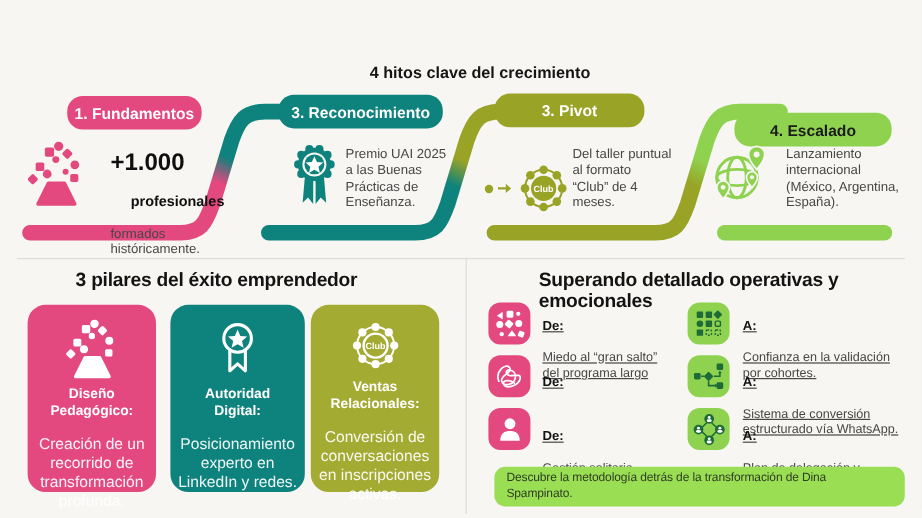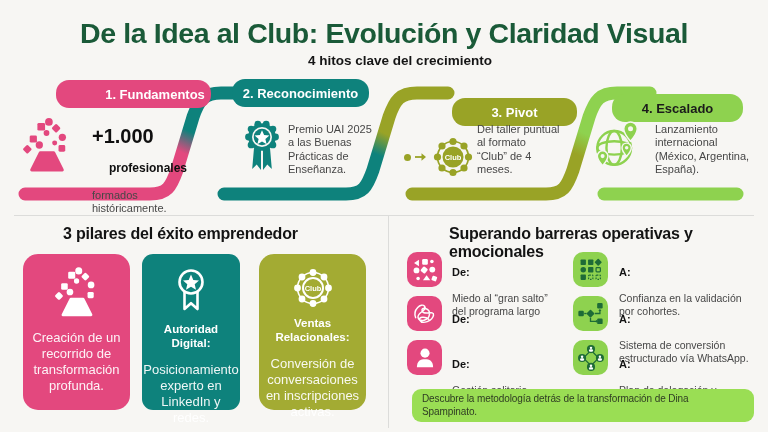--- a/index.html
+++ b/index.html
@@ -15,68 +15,67 @@
   .title{position:absolute;left:0;top:17px;width:768px;text-align:center;
     font-size:28.5px;font-weight:bold;color:var(--title_green);letter-spacing:-0.4px;}
   .subtitle{position:absolute;left:0;top:53px;width:768px;text-align:center;
     font-size:13.5px;font-weight:bold;color:#151515;padding-left:16px;}
 
   
   .tl-svg{position:absolute;left:0;top:70px;}
   .tl-svg path{fill:none;stroke-width:13;stroke-linecap:round;}
   .badge{position:absolute;height:28px;border-radius:13px;display:flex;align-items:center;justify-content:center;
     font-size:13px;font-weight:bold;color:#fff;}
-  .badge1{left:56px;top:80px;width:112px;background:var(--pink);padding-left:43px;}
+  .badge1{left:56px;top:80px;width:112px;background:var(--pink);}
   .badge2{left:232px;top:79px;width:137px;background:var(--teal);}
-  .badge3{left:452px;top:78px;width:125px;background:var(--olive);margin-top:20px;}
+  .badge3{left:412px;top:78px;width:125px;background:var(--olive);}
   .badge4{left:612px;top:78px;width:131px;background:var(--green);color:#1b1b1b;margin-top:16px;}
   .tl-icon{position:absolute;}
   .tl-text{position:absolute;font-size:11px;line-height:1.22;color:var(--text_gray);white-space:pre-line;}
   .stat{font-size:20px;line-height:1.05;font-weight:bold;color:#0f0f0f;}
   .stat-label{font-size:12px;line-height:1.2;font-weight:bold;color:#0f0f0f;text-align:right;}
   .pivot-row{position:absolute;left:404px;top:134px;display:flex;align-items:center;gap:3px;}
   .pivot-dot{width:7px;height:7px;border-radius:50%;background:var(--olive);}
 
   
   .div-h{position:absolute;left:14px;top:215px;width:740px;height:1px;background:var(--divider);}
   .div-v{position:absolute;left:388px;top:215px;width:1px;height:213px;background:var(--divider);}
 
   
   .sec-heading{position:absolute;font-size:16px;font-weight:bold;color:#131313;letter-spacing:-0.2px;margin-left:39px;}
   .card{position:absolute;top:254px;height:156px;border-radius:15px;display:flex;flex-direction:column;align-items:center;}
   .card1{left:23px;width:107px;background:var(--pink);}
-  .card2{left:142px;width:98px;background:var(--teal);border-radius:11px;}
+  .card2{left:142px;width:112px;background:var(--teal);}
   .card3{left:259px;width:107px;background:var(--card_olive);}
   .card-ic{margin-top:11px;height:54px;display:flex;align-items:center;justify-content:center;}
   .card-title{margin-top:6px;font-size:11.5px;font-weight:bold;color:#fff;text-align:center;line-height:1.2;white-space:pre-line;}
   .card-body{margin-top:11px;font-size:13px;color:rgba(255,255,255,.93);text-align:center;line-height:1.24;white-space:pre-line;}
 
   
   .b-ic{position:absolute;width:35px;height:35px;border-radius:10px;display:flex;align-items:center;justify-content:center;}
   .b-ic.pinkbg{background:var(--pink);}
   .b-ic.greenbg{background:var(--green);}
-  .b-text{position:absolute;font-size:10.5px;line-height:1.2;color:var(--text_gray);white-space:pre-line;}
+  .b-text{position:absolute;font-size:10.5px;line-height:1.2;color:var(--text_gray);white-space:pre-line;text-decoration:underline;}
   .b-label{font-size:11px;font-weight:bold;color:#131313;line-height:1.25;}
   .banner{position:absolute;left:412px;top:389px;width:342px;background:var(--green_light);
     border-radius:9px;padding:4px 10px;box-sizing:border-box;}
   .banner-bold{font-size:10.5px;font-weight:bold;color:#17260e;line-height:1.25;letter-spacing:-0.1px;}
   .banner-text{font-size:10px;color:#2f3d23;line-height:1.25;letter-spacing:-0.1px;}
 
   
   .f-pink{fill:var(--pink);} .f-white{fill:#fff;} .f-teal{fill:var(--teal);}
   .f-olive{fill:var(--olive);} .f-green{fill:var(--green);} .f-dg{fill:var(--glyph_green);}
   .s-white{stroke:#fff;fill:none;} .s-olive{stroke:var(--olive);fill:none;}
   .s-green{stroke:var(--green);fill:none;} .s-dg{stroke:var(--glyph_green);fill:none;}
 </style>
 </head>
 <body>
 
 <div class="app">
 
-  <div class="title">De la Idea al Club: Evolución y Claridad Visual</div>
   <div class="subtitle">4 hitos clave del crecimiento</div>
 
   <svg class="tl-svg" width="768" height="140" viewBox="0 0 768 140">
     <defs>
       <linearGradient id="g1" gradientUnits="userSpaceOnUse" x1="160" y1="124" x2="208" y2="23">
         <stop offset="0.42" stop-color="#e3487e"></stop>
           <stop offset="0.62" stop-color="#0e827c"></stop>
       </linearGradient>
       <linearGradient id="g2" gradientUnits="userSpaceOnUse" x1="356" y1="124" x2="404" y2="23">
         <stop offset="0.40" stop-color="#0e827c"></stop>
@@ -87,21 +86,21 @@
           <stop offset="0.60" stop-color="#8ed24f"></stop>
       </linearGradient>
     </defs>
     <path d="M25,124 H150 C167,124 171,117 177,100 L193,47 C199,30 204,23 221,23 H250" stroke="url(#g1)"></path>
     <path d="M224,124 H346 C363,124 367,117 373,100 L389,47 C395,30 400,23 417,23 H448" stroke="url(#g2)"></path>
     <path d="M412,124 H546 C563,124 567,117 573,100 L589,47 C595,30 600,23 617,23 H650" stroke="url(#g3)"></path>
     <path d="M604,124 H737" stroke="#8ed24f"></path>
   </svg>
 
   <div class="badge badge1">1. Fundamentos</div>
-  <div class="badge badge2">2. Reconocimiento</div>
+  <div class="badge badge2">3. Reconocimiento</div>
   <div class="badge badge3">3. Pivot</div>
   <div class="badge badge4">4. Escalado</div>
 
   <svg class="tl-icon" style="left:23px;top:116px" width="48" height="58" viewBox="0 0 50 58">
     <g class="f-pink">
       <polygon points="18,37 32,37 41,55 9,55" stroke="#e3487e" stroke-width="3" stroke-linejoin="round"></polygon>
       <rect x="7" y="19" width="7.5" height="7.5" rx="1.5"></rect>
       <rect x="1" y="30" width="7" height="7" rx="1.5" transform="rotate(45 4.5 33.5)"></rect>
       <circle cx="17" cy="29" r="3.8"></circle>
       <rect x="15" y="6" width="8" height="8" rx="1.5"></rect>
@@ -207,20 +206,22 @@
           <circle cx="17" cy="29" r="3.8"></circle>
           <rect x="15" y="6" width="8" height="8" rx="1.5"></rect>
           <circle cx="27" cy="5" r="4"></circle>
           <circle cx="24.5" cy="16.5" r="3"></circle>
           <rect x="31" y="8" width="7" height="7" rx="1.5" transform="rotate(45 34.5 11.5)"></rect>
           <circle cx="41" cy="21" r="3.8"></circle>
           <rect x="37" y="29" width="7" height="7" rx="1.5"></rect>
         </g>
       </svg>
     </div>
+    <div class="card-title">Diseño
+Pedagógico:</div>
     <div class="card-body">Creación de un
 recorrido de
 transformación
 profunda.</div>
   </div>
 
   <div class="card card2">
     <div class="card-ic">
       <svg width="44" height="52" viewBox="0 0 44 52">
         <circle cx="22" cy="17" r="11.5" class="s-white" stroke-width="2.6"></circle>
@@ -254,21 +255,21 @@
       </svg>
     </div>
     <div class="card-title">Ventas
 Relacionales:</div>
     <div class="card-body">Conversión de
 conversaciones
 en inscripciones
 activas.</div>
   </div>
 
-  <div class="sec-heading" style="left:410px;top:225px">Superando barreras operativas y emocionales</div>
+  <div class="sec-heading" style="left:410px;top:225px">Superando detallado operativas y emocionales</div>
 
   <div class="b-ic pinkbg" style="left:407px;top:252px">
     <svg width="30" height="30" viewBox="0 0 37 37">
       <g class="f-white">
         <polygon points="5,10 11,6 11,14"></polygon>
         <rect x="15" y="5" width="7" height="7" rx="1.5"></rect>
         <circle cx="27" cy="8" r="2.2"></circle>
         <circle cx="8" cy="19" r="3.6"></circle>
         <rect x="14" y="15" width="7" height="7" rx="1.5" transform="rotate(40 17.5 18.5)"></rect>
         <circle cx="27.5" cy="18" r="3.6"></circle>

